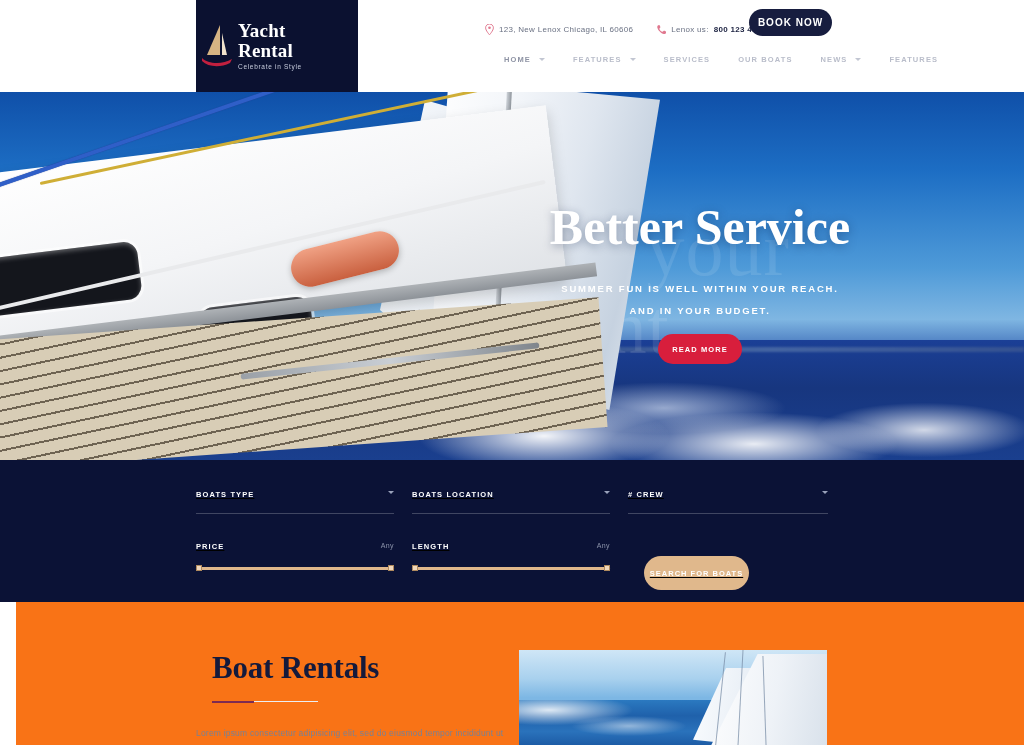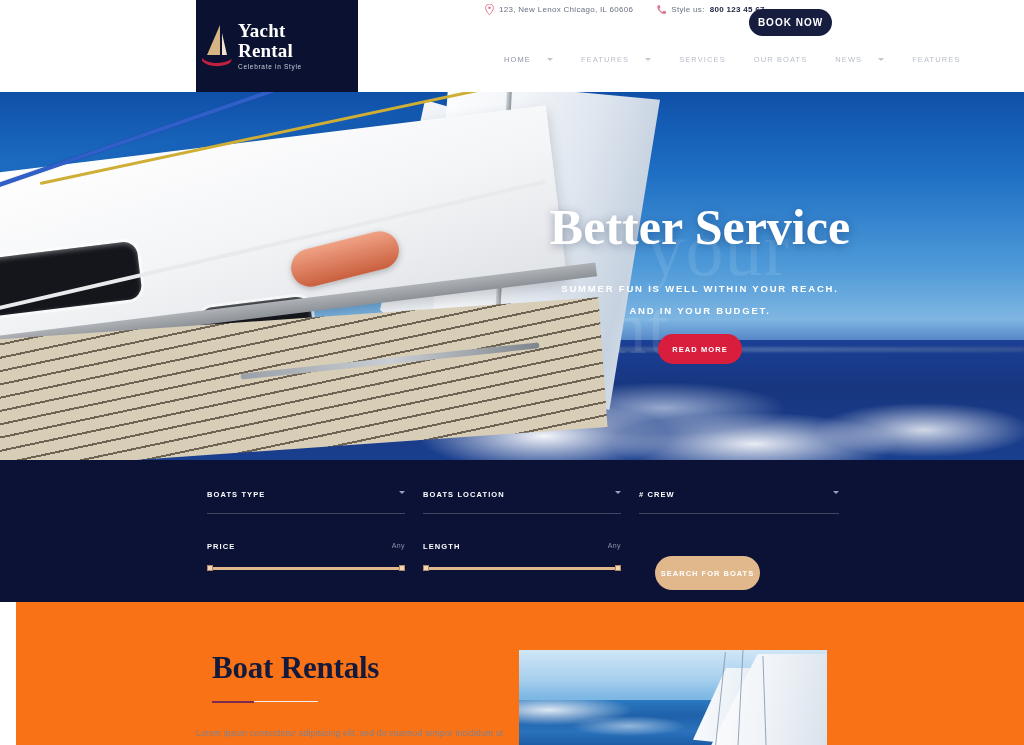--- a/index.html
+++ b/index.html
@@ -21,36 +21,36 @@
   .logo-l1, .logo-l2 {
     font-family:"Liberation Serif", serif; font-weight:700; font-size:19px;
     color:#ffffff; letter-spacing:0.2px;
   }
   .logo-l2 { margin-top:1px; }
   .logo-tag {
     font-size:6.5px; color:#c9cede; letter-spacing:0.7px; margin-top:4px;
     font-family:"Liberation Sans", sans-serif;
   }
 
-  .topbar { position:absolute; top:4px; left:485px; display:flex; align-items:center; gap:24px; }
+  .topbar { position:absolute; top:24px; left:485px; display:flex; align-items:center; gap:24px; }
   .tb-item { display:flex; align-items:center; gap:5px; font-size:8px; color:#6a7183; letter-spacing:0.3px; white-space:nowrap; }
   .tb-item b { color:#1b2140; font-weight:700; }
   .ic-pin, .ic-phone { width:9px; height:11px; flex-shrink:0; position:relative; }
 
   .book-now {
     position:absolute; top:9px; left:749px; width:83px; height:27px;
     background:#171d3f; border-radius:14px; border:none;
     color:#fff; font-size:10px; font-weight:700; letter-spacing:1px;
     cursor:pointer; font-family:"Liberation Sans", sans-serif;
   }
 
   .nav { position:absolute; top:55px; left:490px; display:flex; align-items:center; gap:0; }
   .nav-item {
-    display:flex; align-items:center; gap:16px; padding:0 14px;
-    font-size:7.5px; font-weight:400; letter-spacing:1.1px; color:#b9bdca; cursor:pointer;
+    display:flex; align-items:center; gap:8px; padding:0 14px;
+    font-size:7.5px; font-weight:700; letter-spacing:1.1px; color:#b9bdca; cursor:pointer;
     white-space:nowrap;
   }
   .nav-item.active { color:#8e93a4; }
   .caret { width:0; height:0; border-left:3px solid transparent; border-right:3px solid transparent; border-top:3px solid #c2c6d2; }
 
   
   .hero { position:absolute; top:90px; left:0; width:1024px; height:370px; overflow:hidden; }
   .hero-sky {
     position:absolute; inset:0;
     background:linear-gradient(180deg,#0f4fa8 0%,#1d6ec4 22%,#4e9ad8 48%,#7fb6e2 62%,#2551a8 74%,#16307e 88%,#1b3f91 100%);
@@ -146,21 +146,21 @@
     letter-spacing:1.8px; line-height:22px;
   }
   .read-more {
     margin-top:12px; width:84px; height:30px; border:none; border-radius:15px;
     background:#d81e3c; color:#fff; font-size:7.5px; font-weight:700; letter-spacing:1.1px;
     cursor:pointer; font-family:"Liberation Sans", sans-serif;
   }
 
   
   .search-sec { position:absolute; top:460px; left:0; width:1024px; height:142px; background:#0b1236; }
-  .search-wrap { position:absolute; left:207px; top:30px; width:632px; }
+  .search-wrap { position:absolute; left:196px; top:30px; width:632px;text-decoration:underline; }
   .srow { display:flex; gap:18px; }
   .sfield { width:198px; position:relative; }
   .sfield.crew { width:200px; }
   .slabel { font-size:7.5px; font-weight:700; color:#ffffff; letter-spacing:1.1px; }
   .sunder { margin-top:14px; height:1px; background:rgba(255,255,255,.22); }
   .sarrow {
     position:absolute; right:0; top:1px; width:0; height:0;
     border-left:3px solid transparent; border-right:3px solid transparent; border-top:3px solid #9aa2bb;
   }
   .srow2 { display:flex; gap:18px; margin-top:28px; align-items:flex-start; }
@@ -244,21 +244,21 @@
           </svg>
       </span>
       <span>123, New Lenox Chicago, IL 60606</span>
     </span>
     <span class="tb-item">
       <span class="ic-phone">
         <svg width="9" height="11" viewBox="0 0 9 11">
             <path d="M2 1c1 0 1.6 2.2 1.2 2.7-.5.6-1 .7-.7 1.5.4 1.1 1.4 2.1 2.5 2.5.8.3.9-.2 1.5-.7.5-.4 2.7.2 2.7 1.2 0 .9-1 2-2.4 1.7C4.2 9.4 1 6.2.3 3.4C0 2 1.1 1 2 1z" fill="#e0788f"></path>
           </svg>
       </span>
-      <span>Style us:</span>
+      <span>Lenox us:</span>
       <b>800 123 45 67</b>
     </span>
   </div>
 
   <button class="book-now">BOOK NOW</button>
 
   <div class="nav">
     <div class="nav-item active">
       <span>HOME</span>
       <span class="caret"></span>

